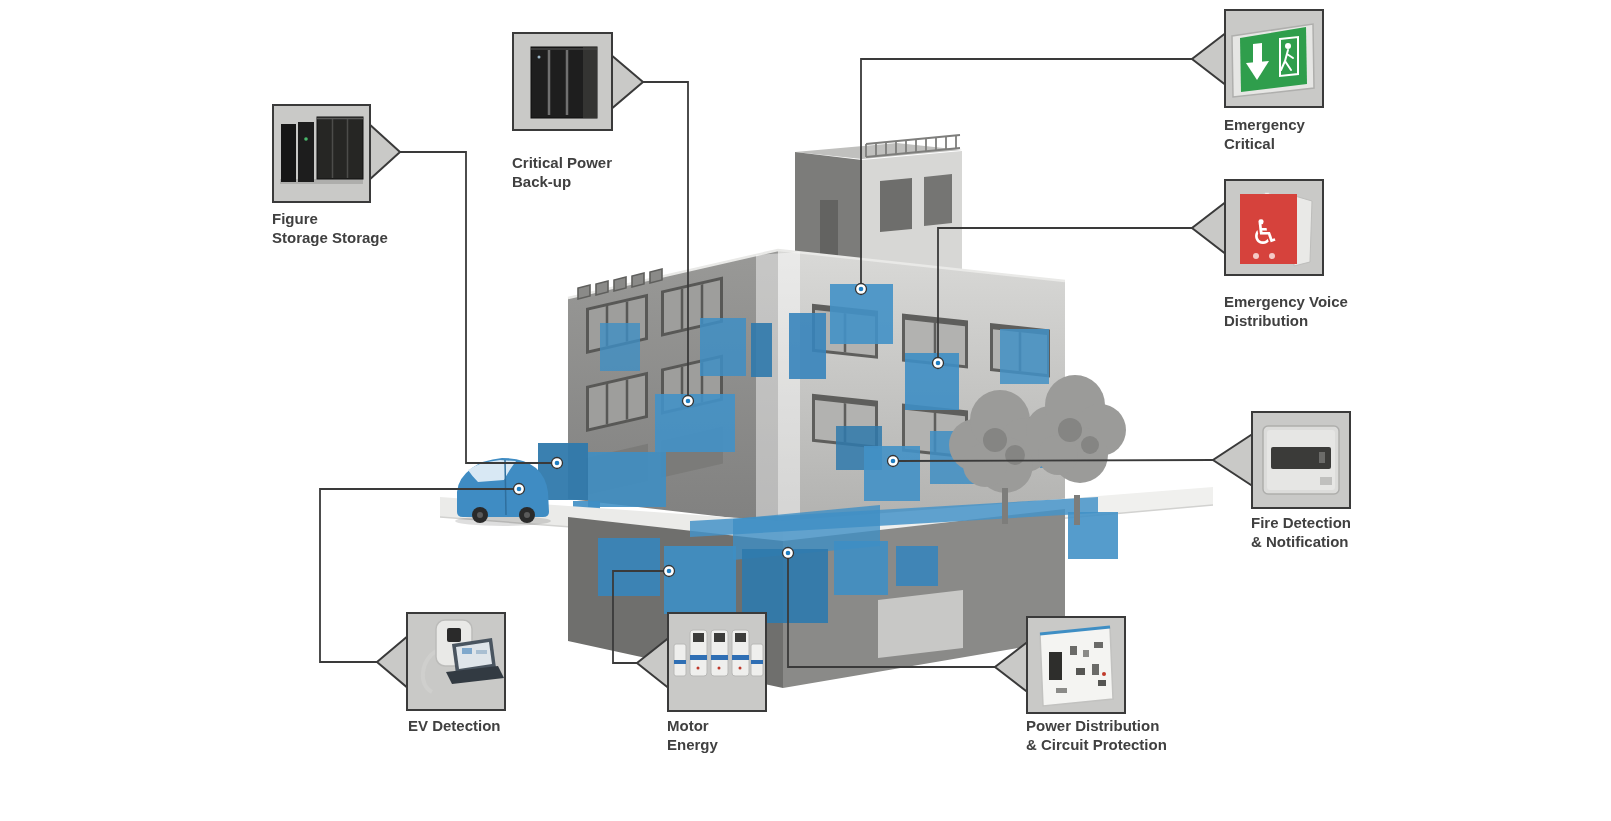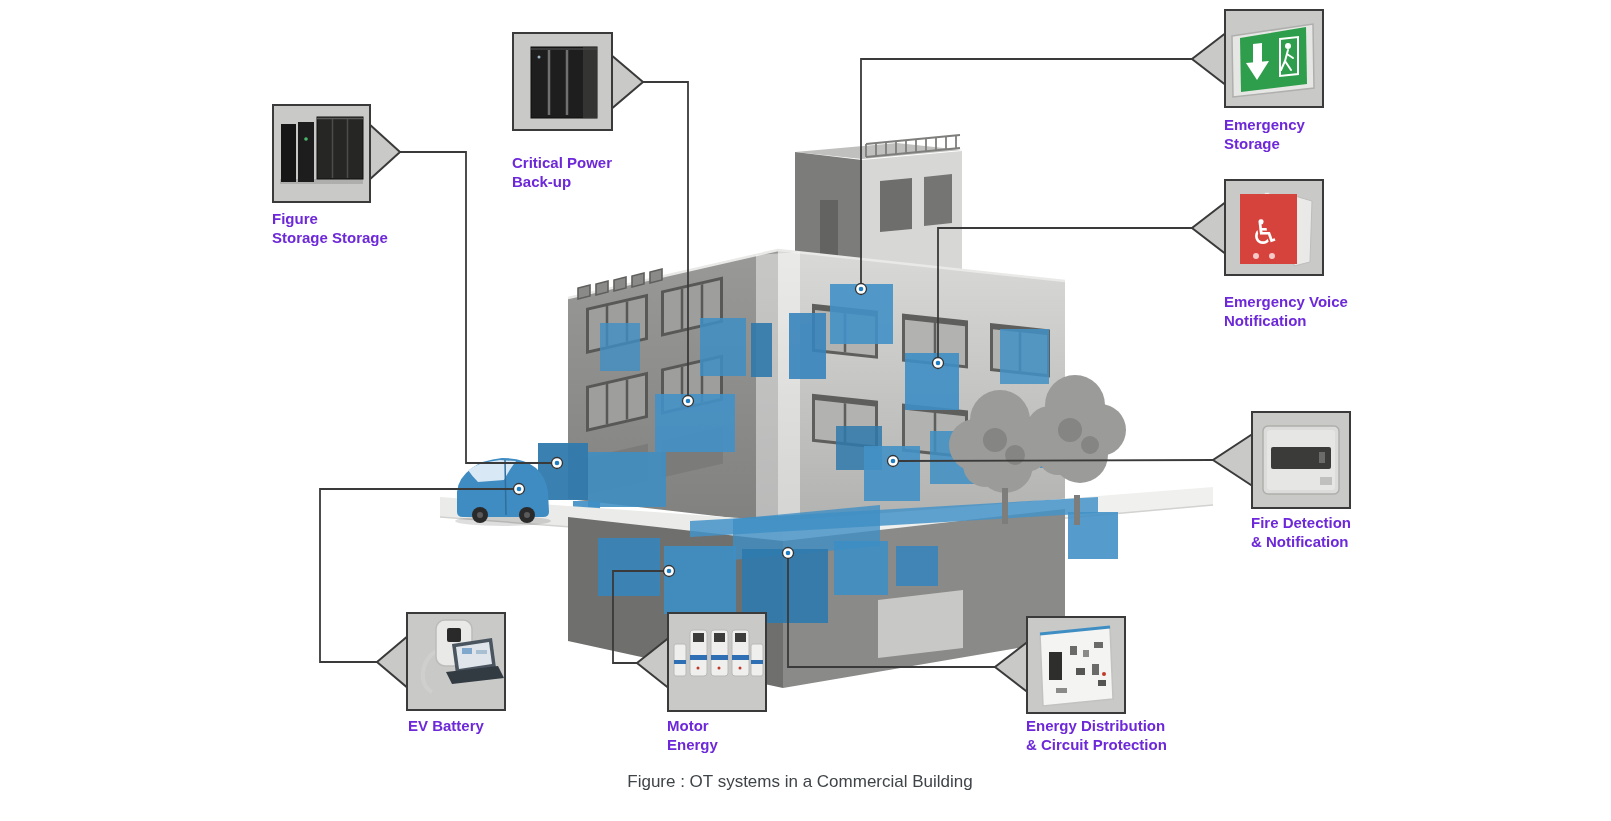--- a/index.html
+++ b/index.html
@@ -1,20 +1,20 @@
 <!DOCTYPE html>
 <html><head>
 <meta charset="utf-8">
 <style>
   html,body{margin:0;padding:0;background:#ffffff;}
   #stage{position:relative;width:1611px;height:821px;background:#ffffff;overflow:hidden;
          font-family:"Liberation Sans",sans-serif;}
   #art{position:absolute;left:0;top:0;}
   .co-label{position:absolute;font:700 15px/19px "Liberation Sans",sans-serif;
-            color:#6d28d9;white-space:nowrap;}
+            color:#404040;white-space:nowrap;}
   .caption{position:absolute;left:800px;top:771px;transform:translateX(-50%);
            font:400 17px/22px "Liberation Sans",sans-serif;color:#3F4448;white-space:nowrap;}
 </style>
 </head>
 <body>
 
 <div id="stage">
 
 <svg id="art" width="1611" height="821" viewBox="0 0 1611 821">
 
@@ -380,37 +380,36 @@
   <div class="co-label" style="left:272px;top:209px">
     <div>Figure</div>
       <div>Storage Storage</div>
   </div>
   <div class="co-label" style="left:512px;top:153px">
     <div>Critical Power</div>
       <div>Back-up</div>
   </div>
   <div class="co-label" style="left:1224px;top:115px">
     <div>Emergency</div>
-      <div>Storage</div>
+      <div>Critical</div>
   </div>
   <div class="co-label" style="left:1224px;top:292px">
     <div>Emergency Voice</div>
-      <div>Notification</div>
+      <div>Distribution</div>
   </div>
   <div class="co-label" style="left:1251px;top:513px">
     <div>Fire Detection</div>
       <div>&amp; Notification</div>
   </div>
   <div class="co-label" style="left:408px;top:716px">
-    <div>EV Battery</div>
+    <div>EV Detection</div>
       <div></div>
   </div>
   <div class="co-label" style="left:667px;top:716px">
     <div>Motor</div>
       <div>Energy</div>
   </div>
   <div class="co-label" style="left:1026px;top:716px">
-    <div>Energy Distribution</div>
+    <div>Power Distribution</div>
       <div>&amp; Circuit Protection</div>
   </div>
 
-  <div class="caption">Figure : OT systems in a Commercial Building</div>
 </div>
 
 </body></html>

